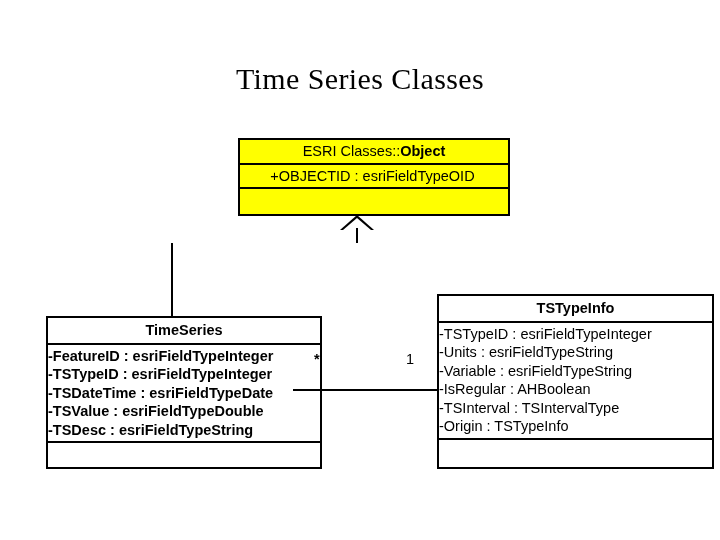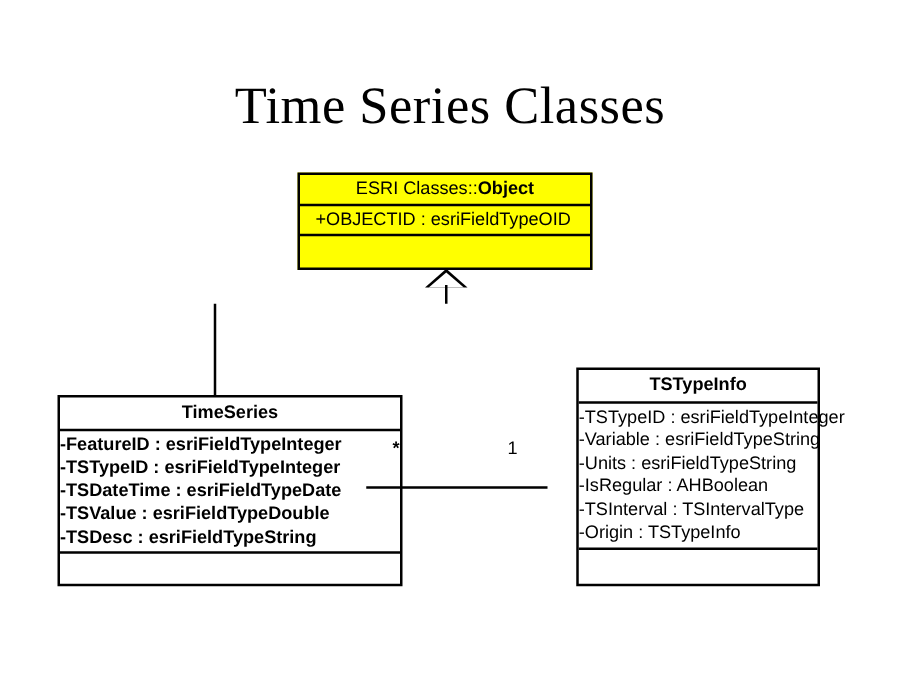--- a/index.html
+++ b/index.html
@@ -22,21 +22,21 @@
   }
 
   
   .title {
     position: absolute;
     left: 0;
     top: 64px;
     width: 720px;
     text-align: center;
     font-family: "Liberation Serif", serif;
-    font-size: 42px;
+    font-size: 30px;
     font-weight: normal;
     color: #000000;
     letter-spacing: 0.4px;
     line-height: 1.0;
   }
 
   
   .uml-class {
     position: absolute;
     box-sizing: border-box;
@@ -78,38 +78,37 @@
 
   .uml-ops {
     box-sizing: border-box;
     min-height: 20px;
   }
 
   
   #class-object {
     left: 238px;
     top: 138px;
-    width: 236px;
+    width: 272px;
   }
   #class-object .uml-name { font-size: 14.5px; padding: 4px 4px 4px 4px; }
   #class-object .uml-attr { text-align: center; font-weight: normal; font-size: 14.5px; }
   #class-object .uml-ops { height: 25px; }
 
   #class-timeseries {
     left: 46px;
     top: 316px;
     width: 276px;
   }
   #class-timeseries .uml-ops { height: 24px; }
 
   #class-tstypeinfo {
     left: 437px;
     top: 294px;
-    width: 195px;
-    margin-left: 24px;
+    width: 277px;
   }
   #class-tstypeinfo .uml-attr { font-weight: normal; }
   #class-tstypeinfo .uml-ops { height: 27px; }
 
   
   .line-v {
     position: absolute;
     width: 2px;
     background: #000000;
   }
@@ -225,22 +224,22 @@
   </div>
 
   <div class="line-h" id="assoc-line"></div>
   <div class="mult" id="mult-many">*</div>
   <div class="mult" id="mult-one">1</div>
 
   <div class="uml-class" id="class-tstypeinfo">
     <div class="uml-name">TSTypeInfo</div>
     <div class="uml-attrs">
       <div class="uml-attr">-TSTypeID : esriFieldTypeInteger</div>
+      <div class="uml-attr">-Units : esriFieldTypeString</div>
       <div class="uml-attr">-Variable : esriFieldTypeString</div>
-      <div class="uml-attr">-Units : esriFieldTypeString</div>
       <div class="uml-attr">-IsRegular : AHBoolean</div>
       <div class="uml-attr">-TSInterval : TSIntervalType</div>
       <div class="uml-attr">-Origin : TSTypeInfo</div>
     </div>
     <div class="uml-ops"></div>
   </div>
 
 </div>
 
 </body></html>

